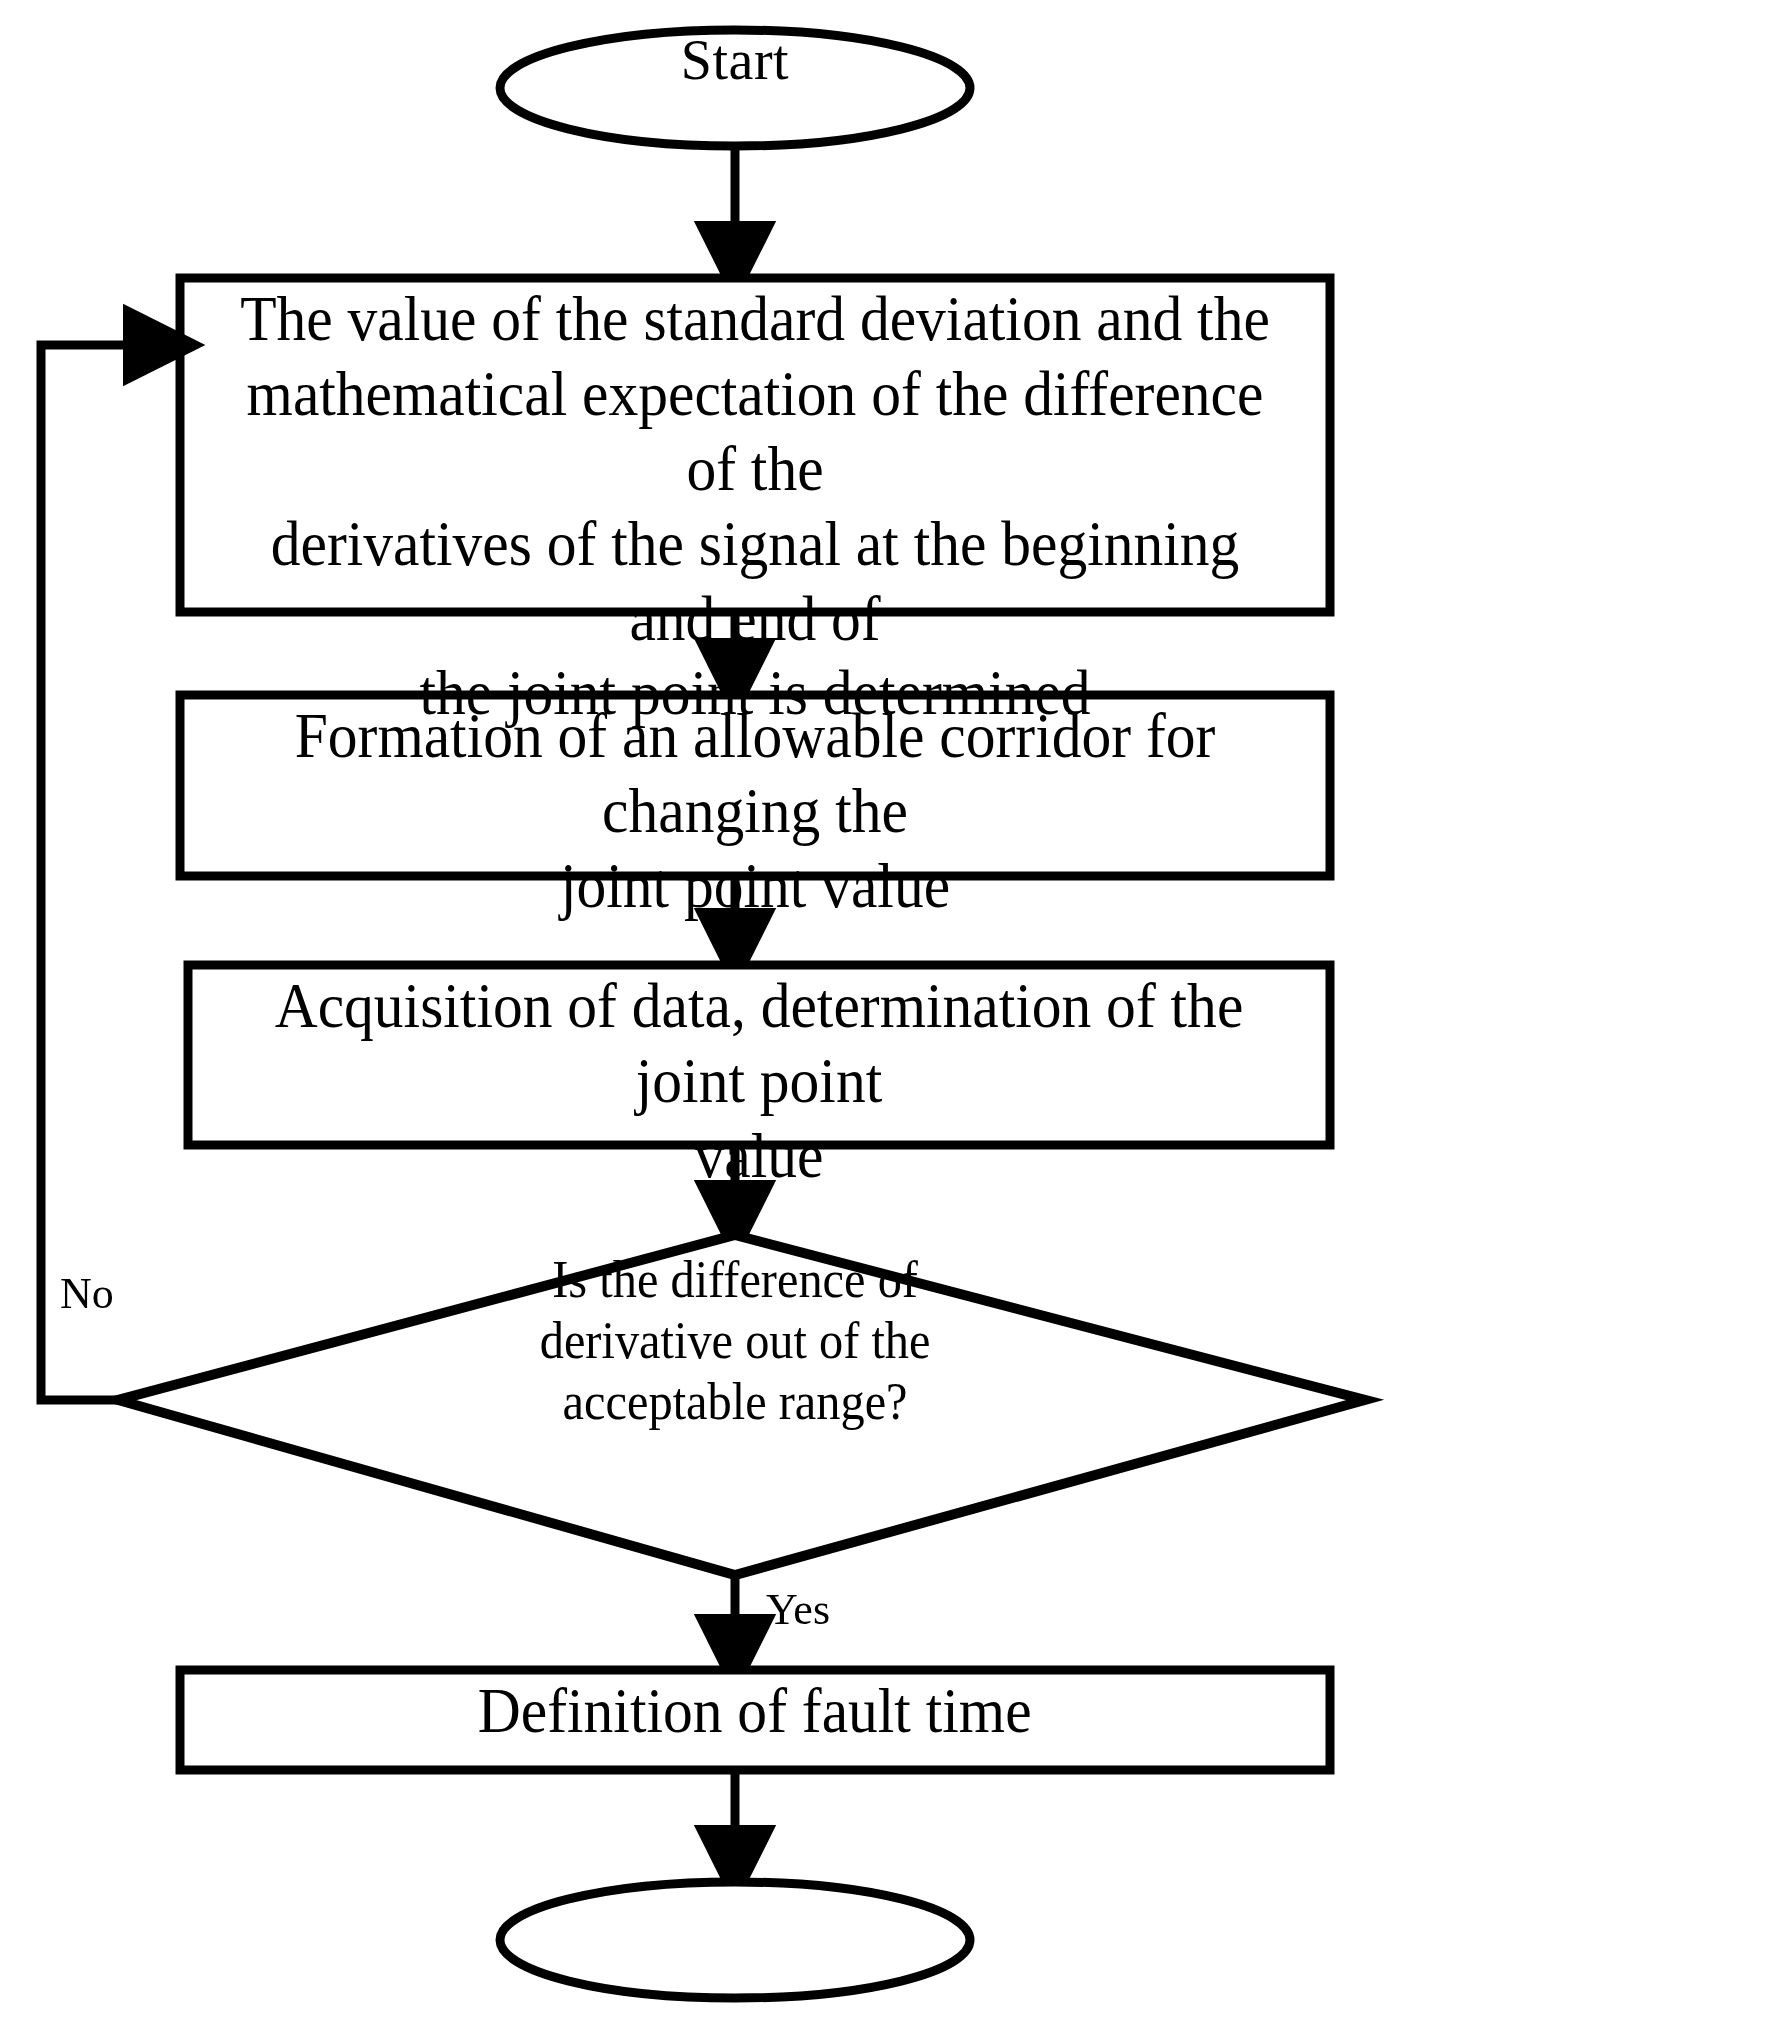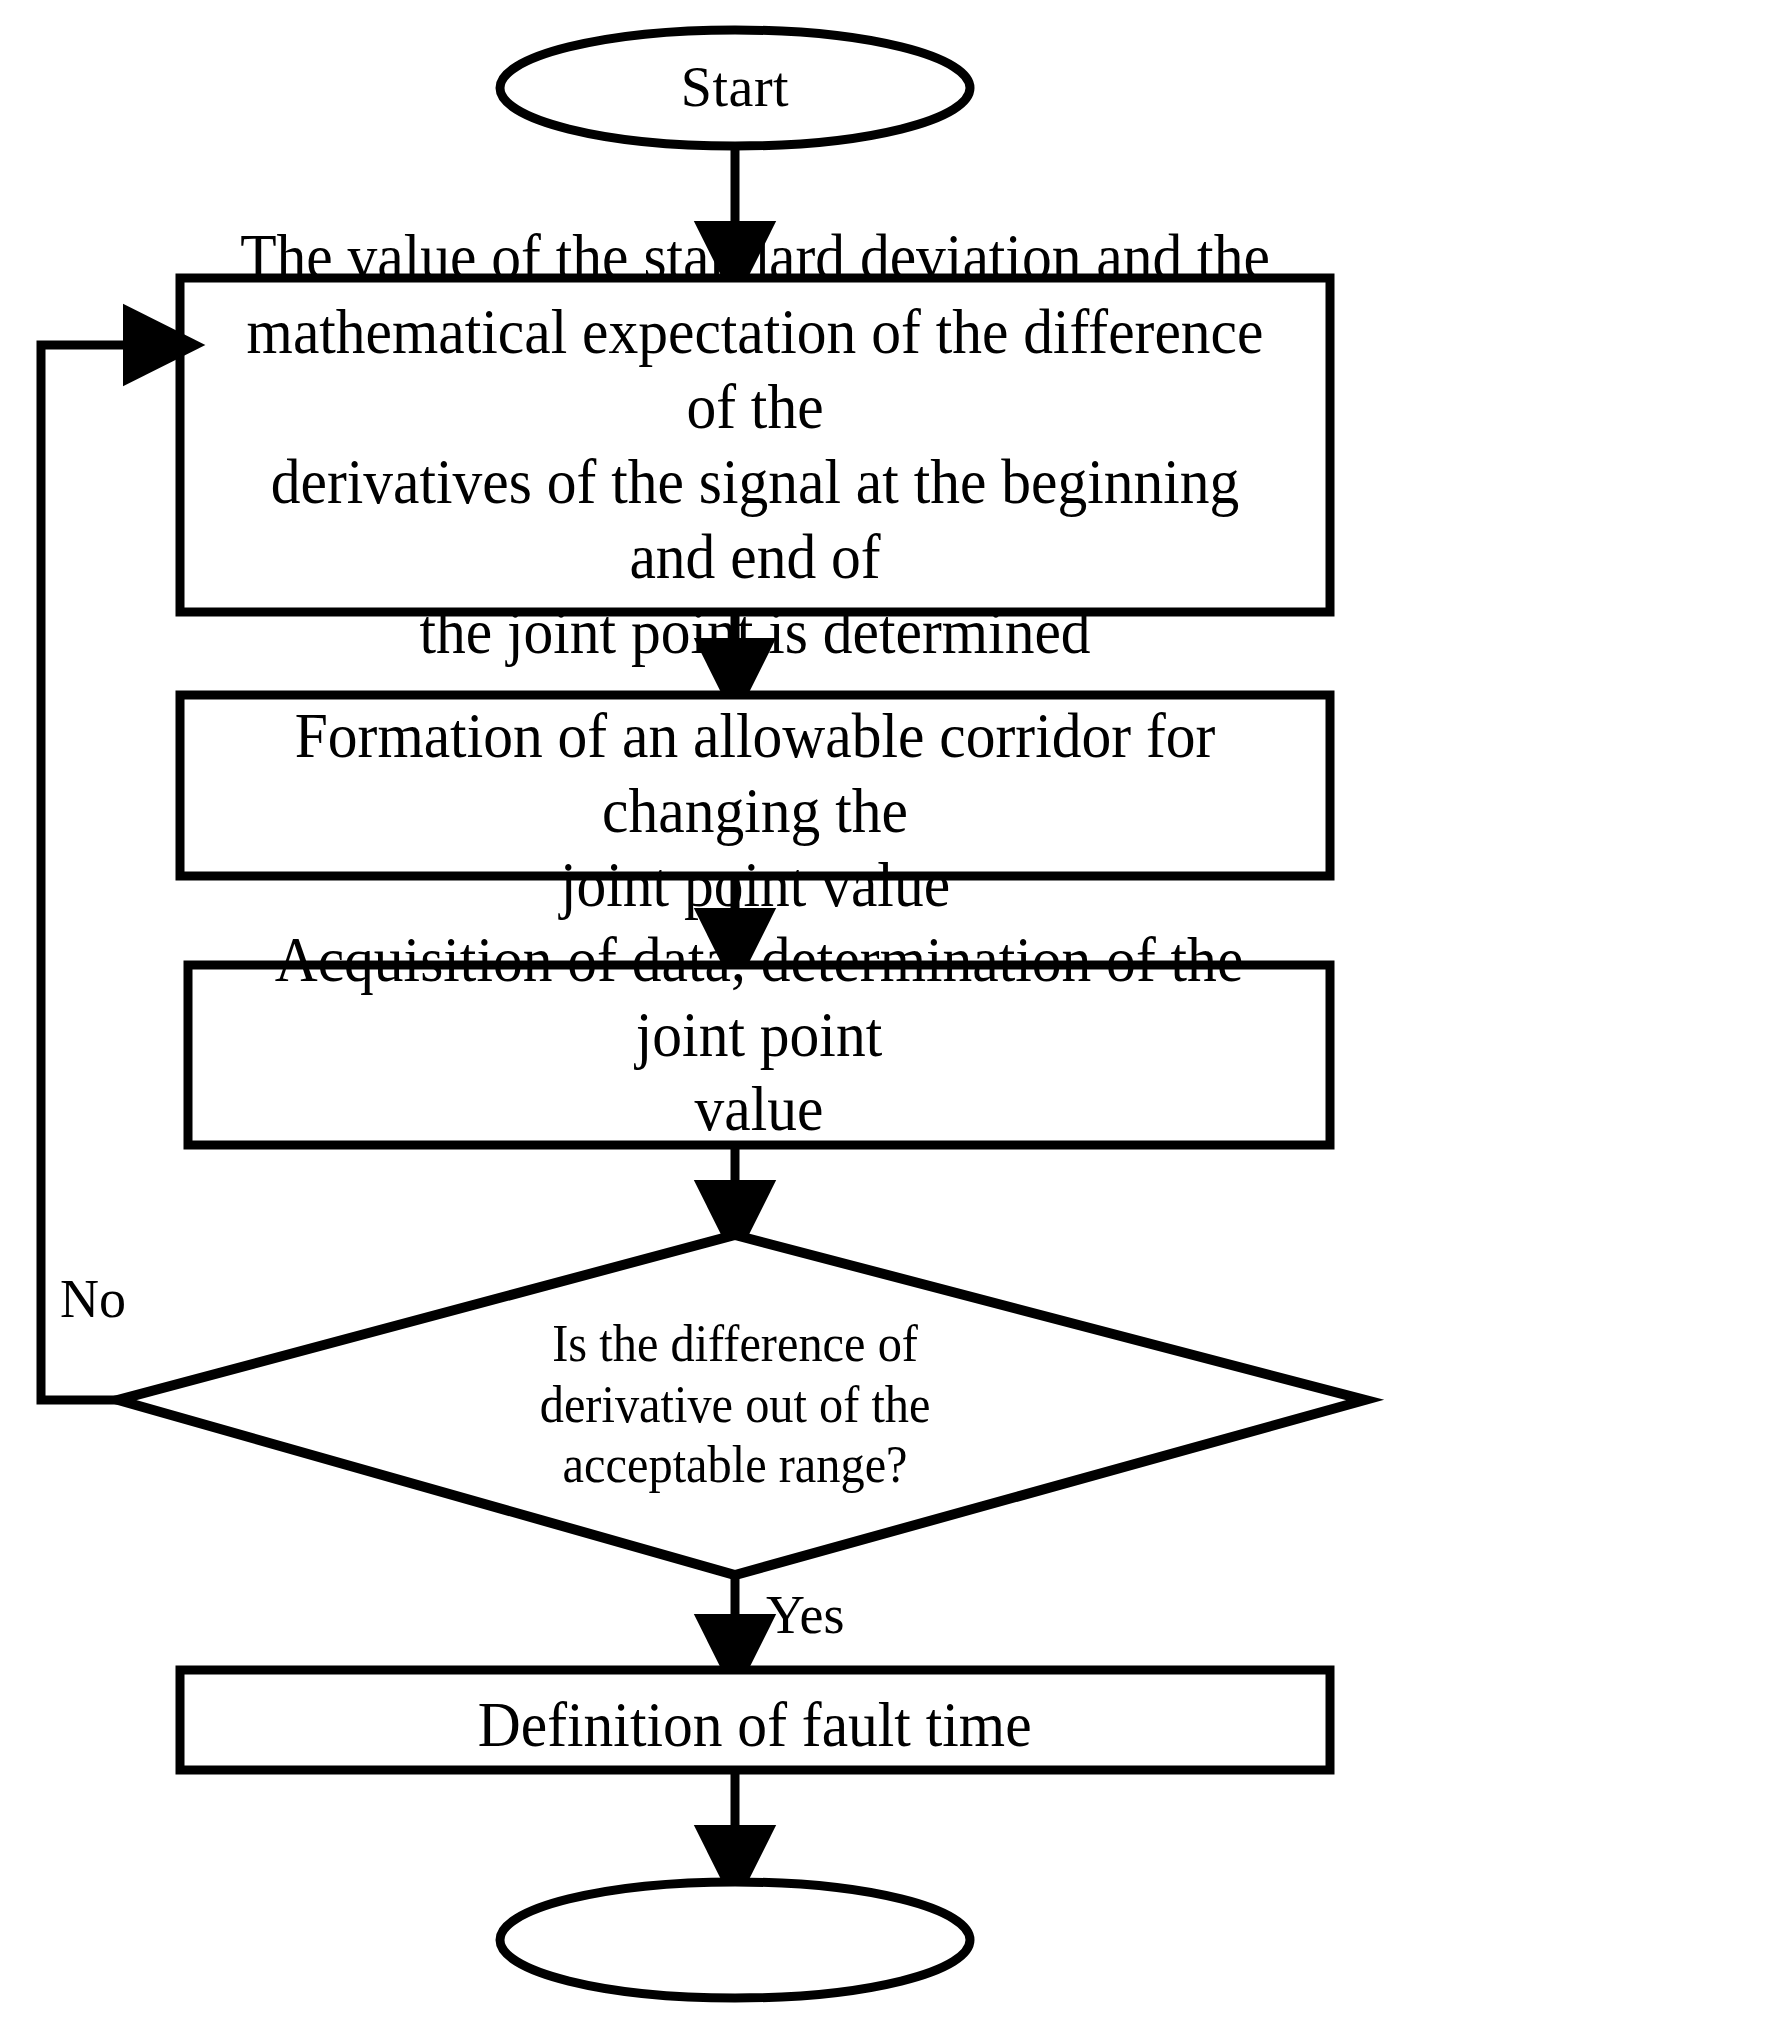--- a/index.html
+++ b/index.html
@@ -19,21 +19,21 @@
   #flow-svg {
     position: absolute;
     left: 0;
     top: 0;
     width: 1789px;
     height: 2031px;
   }
   .node-text {
     position: absolute;
     display: flex;
-    align-items: center;
+    align-items: flex-start;
     justify-content: center;
     text-align: center;
     color: #000;
     font-family: "Liberation Serif", "DejaVu Serif", serif;
     line-height: 1.17;
     white-space: pre-line;
     pointer-events: none;
   }
   
   .condensed {
@@ -46,21 +46,21 @@
     letter-spacing: 0.5px;
   }
   .process-text {
     font-size: 64px;
   }
   .decision-text {
     font-size: 52px;
   }
   .edge-label {
     position: absolute;
-    font-size: 54px;
+    font-size: 44px;
     font-family: "Liberation Serif", "DejaVu Serif", serif;
     color: #000;
     white-space: nowrap;
   }
 
   
   #start-oval-text   { left: 500px;  top: 28px;   width: 470px; height: 120px; }
   #proc1-text        { left: 190px;  top: 282px;  width: 1130px; height: 326px; }
   #proc2-text        { left: 190px;  top: 699px;  width: 1130px; height: 224px; }
   #proc3-text        { left: 198px;  top: 969px;  width: 1122px; height: 132px; }

